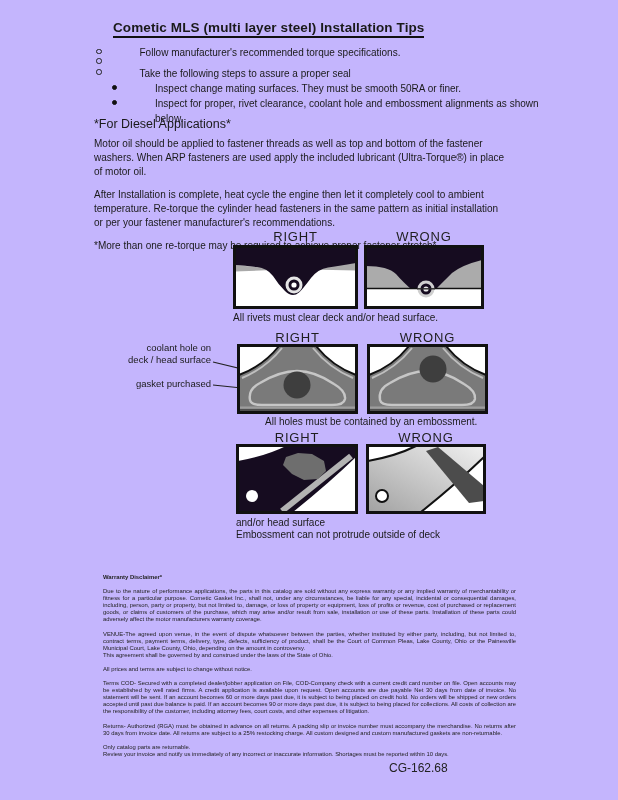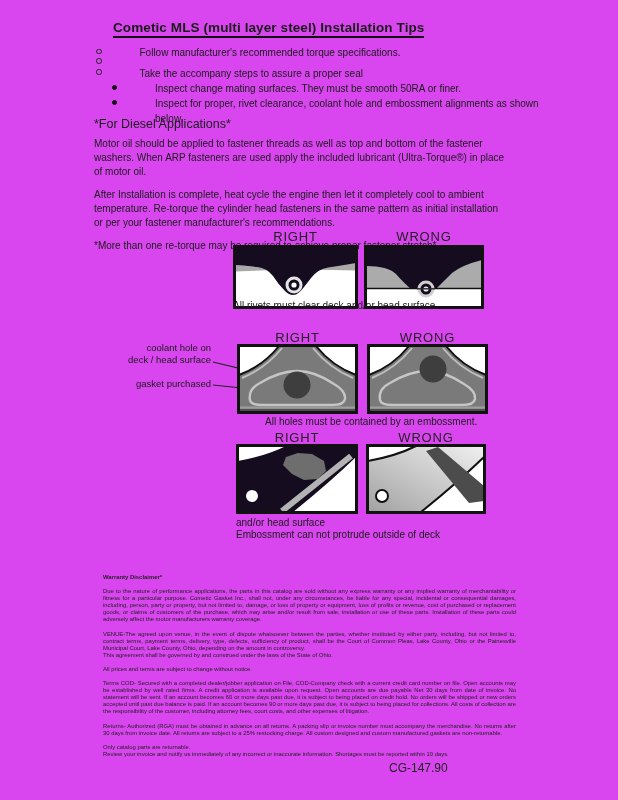--- a/index.html
+++ b/index.html
@@ -1,16 +1,16 @@
 <!DOCTYPE html>
 <html><head>
 <meta charset="utf-8">
 <style>
   html,body{margin:0;padding:0;background:#ffffff;}
-  #page{position:relative;width:618px;height:800px;background:#d946ef;overflow:hidden;
+  #page{position:relative;width:618px;height:800px;background:#c4b5fd;overflow:hidden;
         font-family:"Liberation Sans", sans-serif;color:#1a1a1a;}
   .abs{position:absolute;}
   
   .title{left:113px;top:20px;font-size:13.5px;font-weight:bold;letter-spacing:.1px;
          border-bottom:2px solid #111;padding-bottom:1px;}
   
   .tips{left:96px;top:45px;font-size:10px;line-height:15px;width:450px;}
   .tips .b{display:flex;align-items:baseline;gap:34px;}
   .tips .b .dot{width:3.5px;height:3.5px;border:1px solid #222;border-radius:50%;
                 margin-right:4px;flex:0 0 auto;position:relative;top:-2px;}
@@ -45,21 +45,21 @@
   <div class="abs tips">
     <div class="b">
         <span class="dot"></span>
         <span>Follow manufacturer's recommended torque specifications.</span>
       </div>
     <div class="b">
         <span class="dot"></span>
       </div>
     <div class="b">
         <span class="dot"></span>
-        <span>Take the accompany steps to assure a proper seal</span>
+        <span>Take the following steps to assure a proper seal</span>
       </div>
     <div class="b sub">
         <span class="dot"></span>
         <span>Inspect change mating surfaces.  They must be smooth 50RA or finer.</span>
       </div>
     <div class="b sub">
         <span class="dot"></span>
         <span>Inspect for proper, rivet clearance, coolant hole and embossment alignments as shown below.</span>
       </div>
   </div>
@@ -89,21 +89,21 @@
     <polygon points="2,20 118,15 118,43 2,43" fill="#ababab"></polygon>
     <path d="M2,2 H118 V15 Q98,20 88,28 Q76,40 70,46 Q65,51 60,51 Q54,51 48,45 Q38,36 32,29 Q24,21 2,21 Z" fill="#160c20"></path>
     <rect x="2" y="43.5" width="116" height="18" fill="#ffffff"></rect>
     <line x1="2" y1="43.5" x2="118" y2="43.5" stroke="#111" stroke-width="1.5"></line>
     <circle cx="62" cy="44" r="7" fill="#160c20" stroke="#cfcfcf" stroke-width="3"></circle>
     <circle cx="62" cy="44" r="2.6" fill="#e9e9e9"></circle>
     <line x1="53" y1="43.8" x2="71" y2="43.8" stroke="#2a2a2a" stroke-width="1.4"></line>
     <rect x="1.5" y="1.5" width="117" height="61" fill="none" stroke="#111" stroke-width="3"></rect>
   </svg>
 
-  <div class="abs caption" style="left:233px;top:300px;">All rivets must clear deck and/or head surface.</div>
+  <div class="abs caption" style="left:233px;top:312px;">All rivets must clear deck and/or head surface.</div>
 
   <div class="abs dlabel" style="left:237px;top:330px;width:121px;">RIGHT</div>
   <div class="abs dlabel" style="left:367px;top:330px;width:121px;">WRONG</div>
 
   <div class="abs sidelabels">
     <div>coolant hole on</div>
     <div>deck / head surface</div>
     <div class="gap"></div>
     <div>gasket purchased</div>
   </div>
@@ -181,15 +181,15 @@
     <p>Due to the nature of performance applications, the parts in this catalog are sold without any express warranty or any implied warranty of merchantability or fitness for a particular purpose.  Cometic Gasket Inc., shall not, under any circumstances, be liable for any special, incidental or consequential damages, including, person, party or property, but not limited to, damage, or loss of property or equipment, loss of profits or revenue, cost of purchased or replacement goods, or claims of customers of the purchase, which may arise and/or result from sale, installation or use of these parts.  Installation of these parts could adversely affect the motor manufacturers warranty coverage.</p>
     <p class="tight">VENUE-The agreed upon venue, in the event of dispute whatsoever between the parties, whether instituted by either party, including, but not limited to, contract terms, payment terms, delivery, type, defects, sufficiency of product, shall be the Court of Common Pleas, Lake County, Ohio or the Painesville Municipal Court, Lake County, Ohio, depending on the amount in controversy.</p>
     <p>This agreement shall be governed by and construed under the laws of the State of Ohio.</p>
     <p>All prices and terms are subject to change without notice.</p>
     <p>Terms COD- Secured with a completed dealer/jobber application on File, COD-Company check with a current credit card number on file.  Open accounts may be established by well rated firms.  A credit application is available upon request.  Open accounts are due payable Net 30 days from date of invoice.  No statement will be sent.  If an account becomes 60 or more days past due, it is subject to being placed on credit hold.  No orders will be shipped or new orders accepted until past due balance is paid.  If an account becomes 90 or more days past due, it is subject to being placed for collections.  All costs of collection are the responsibility of the customer, including attorney fees, court costs, and other expenses of litigation.</p>
     <p>Returns- Authorized (RGA) must be obtained in advance on all returns.  A packing slip or invoice number must accompany the merchandise.  No returns after 30 days from invoice date.  All returns are subject to a 25% restocking charge.  All custom designed and custom manufactured gaskets are non-returnable.</p>
     <p class="tight">Only catalog parts are returnable.</p>
     <p>Review your invoice and notify us immediately of any incorrect or inaccurate information.  Shortages must be reported within 10 days.</p>
   </div>
 
-  <div class="abs footer">CG-147.90</div>
+  <div class="abs footer">CG-162.68</div>
 
 </div>
 
 </body></html>

